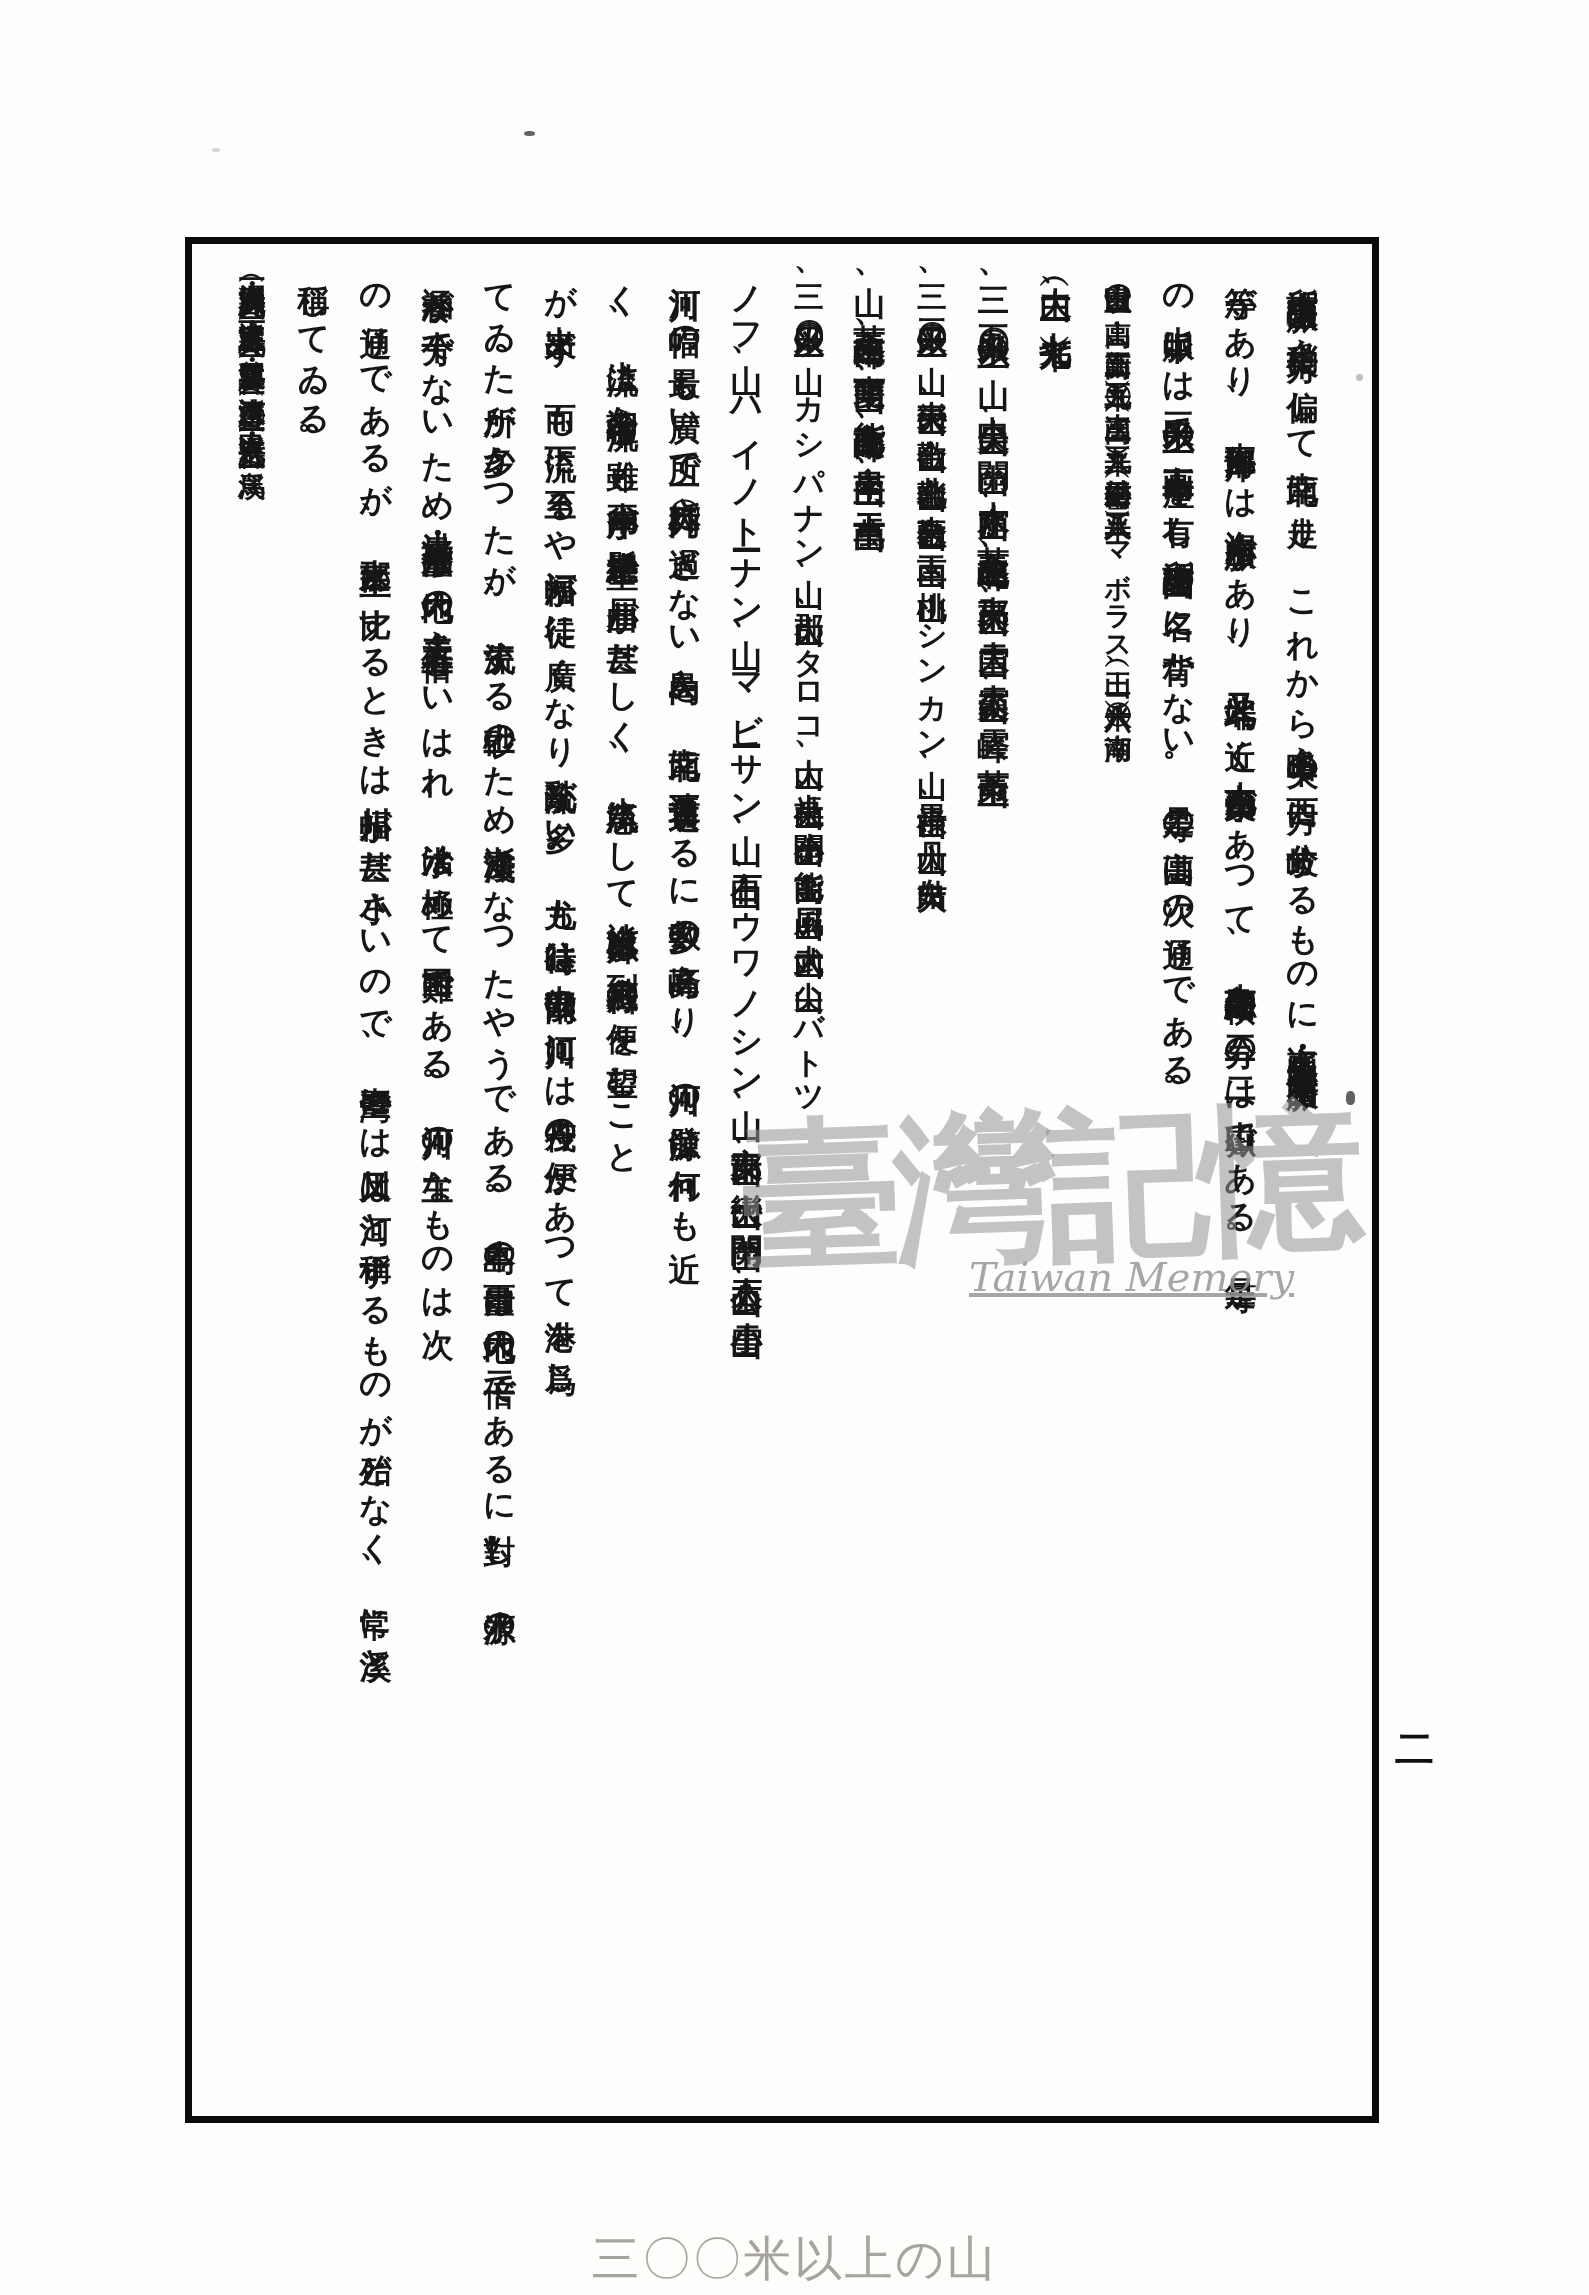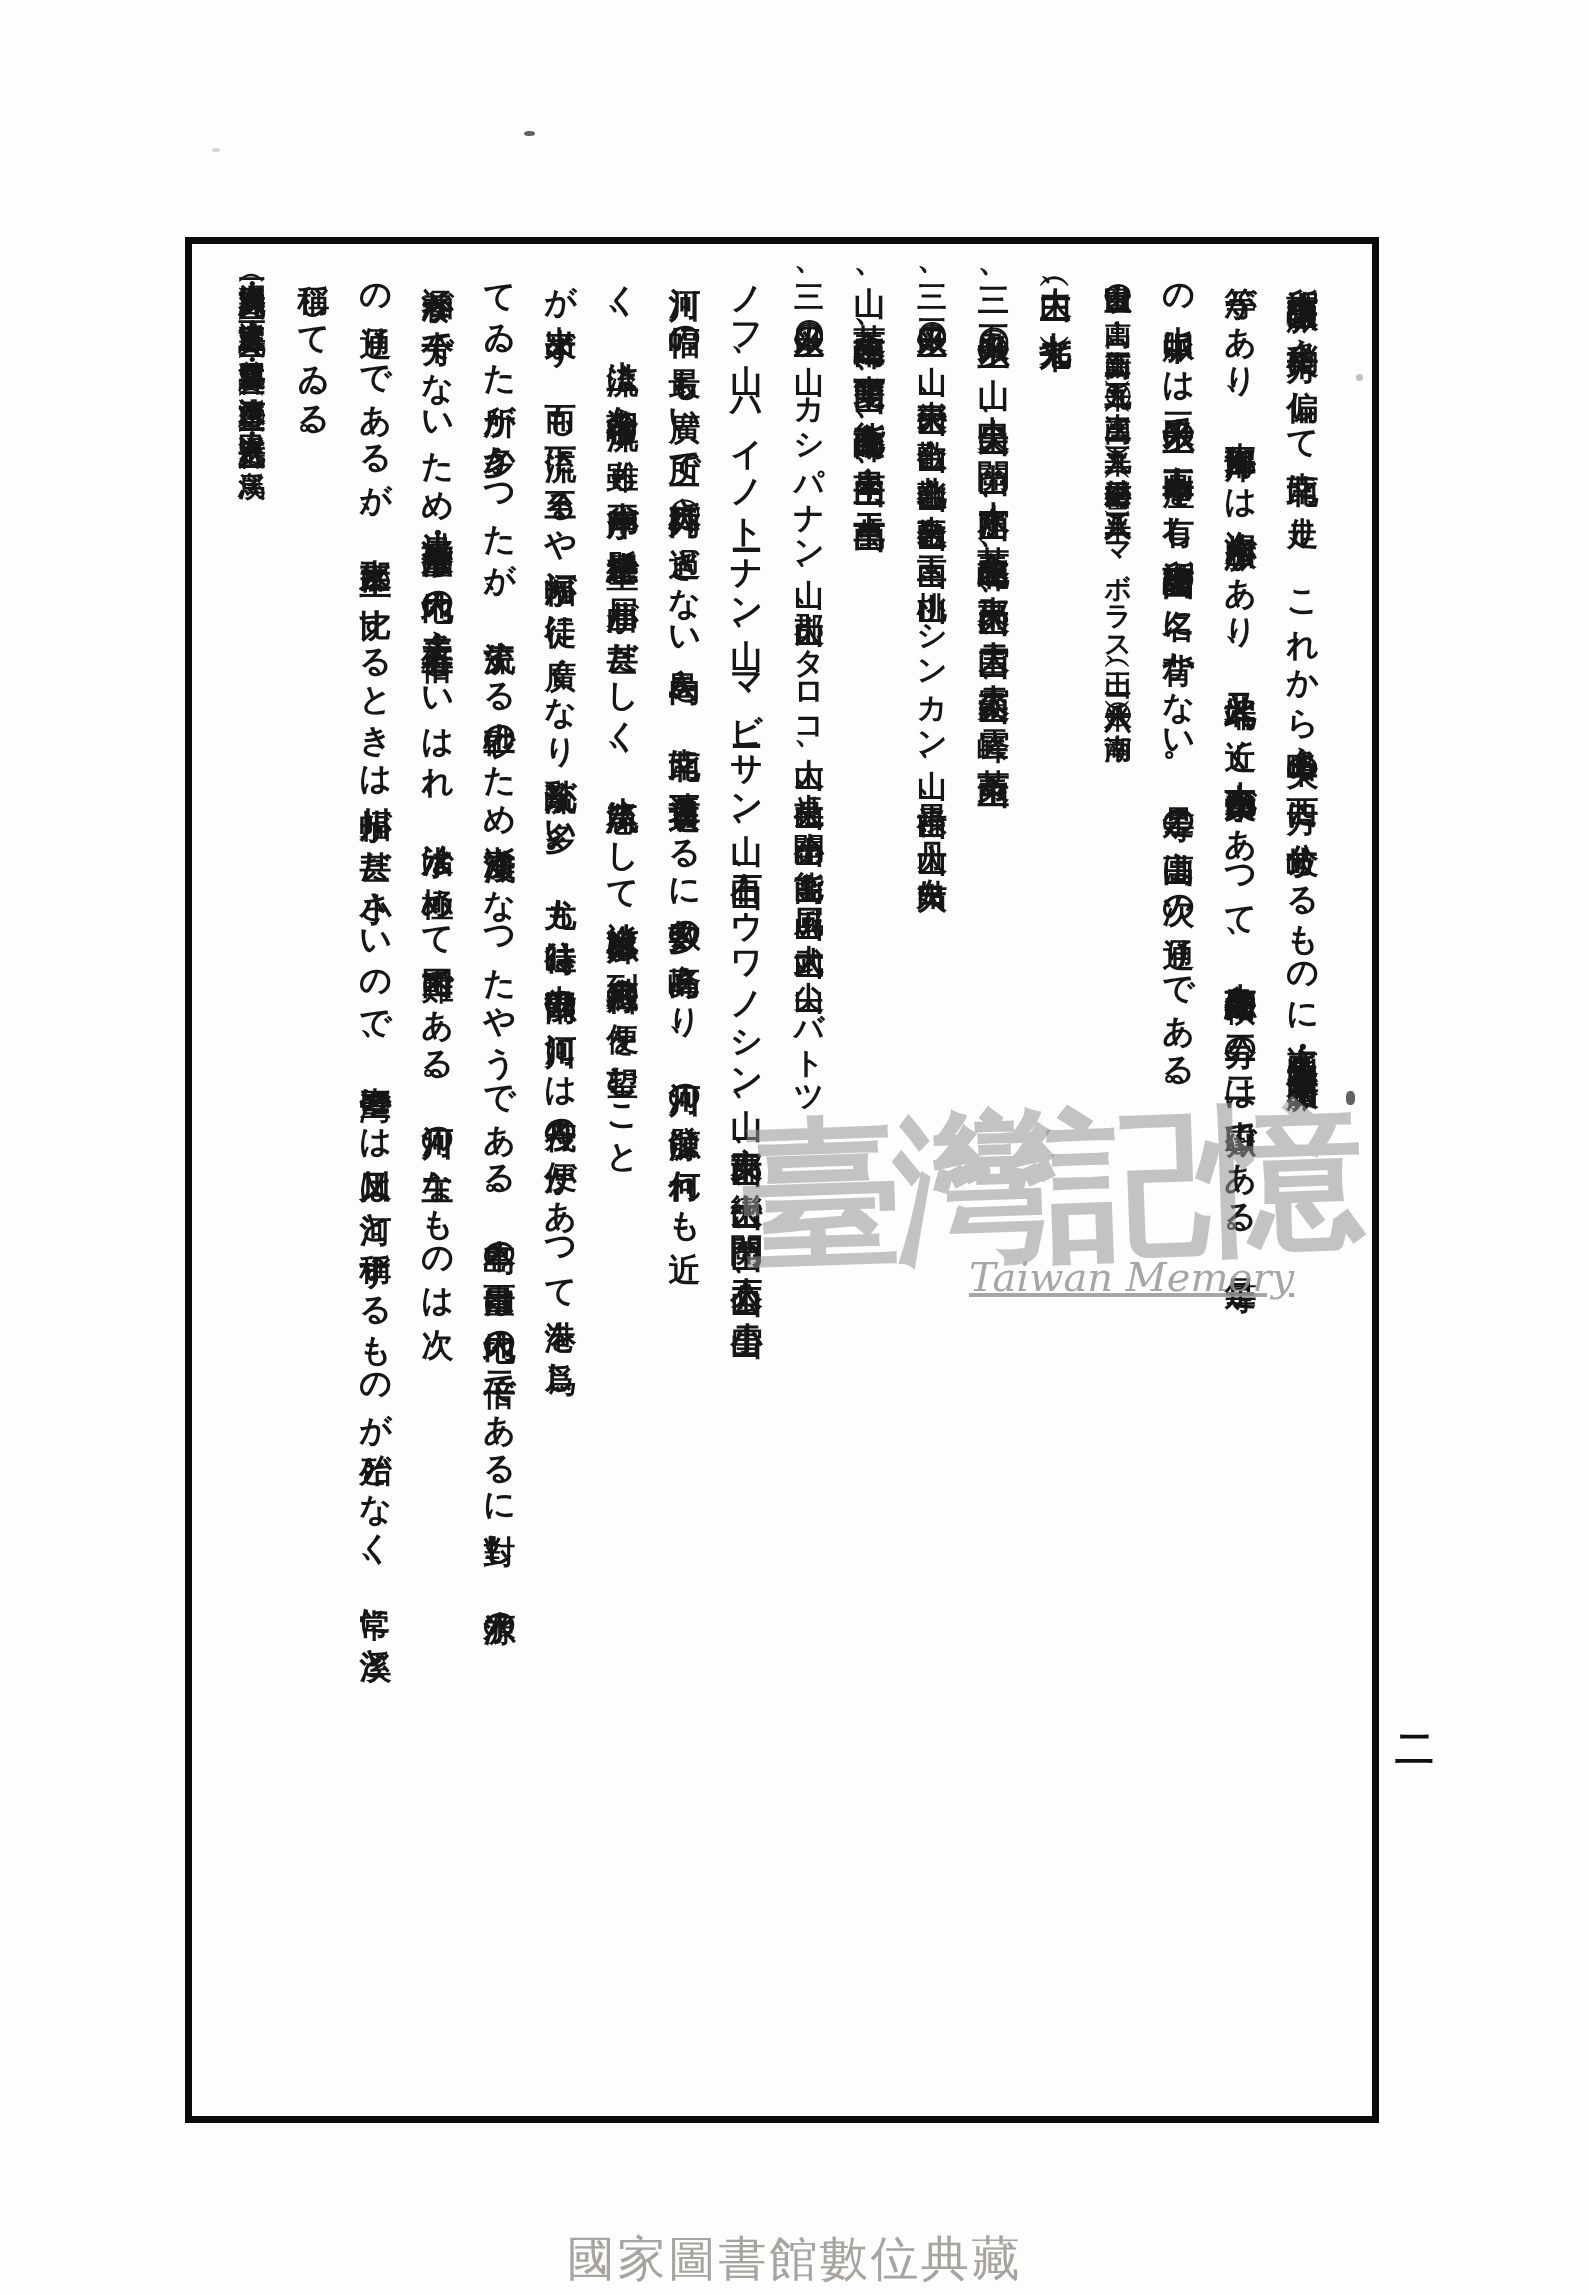--- a/index.html
+++ b/index.html
@@ -122,21 +122,21 @@
     <div class="col c16">の通りであるが、支那本土に比するときは川幅が甚だ小さいので、臺灣には川又は河と稱するものが殆どなく、常に溪と</div>
     <div class="col c17">稱してゐる。</div>
     <div class="col c18 dense">濁水溪（一六四・九粁）　下淡水溪（一五五・九粁）　曾文溪（一三二・三粁）　淡水河（一三〇粁）　大甲溪（一一七・八粁）　烏溪（一一</div>
   </div>
 
   <div class="wm-main">臺灣記憶</div>
   <div class="wm-sub">Taiwan Memory</div>
 
   <div class="page-num">二</div>
 
-  <div class="footer">國家圖書館數位典藏</div>
+  <div class="footer">三〇〇米以上の山</div>
 
   <div class="speck spk1"></div>
   <div class="speck spk2"></div>
   <div class="speck spk3"></div>
   <div class="speck spk4"></div>
 
 </div>
 
 
 </body></html>

